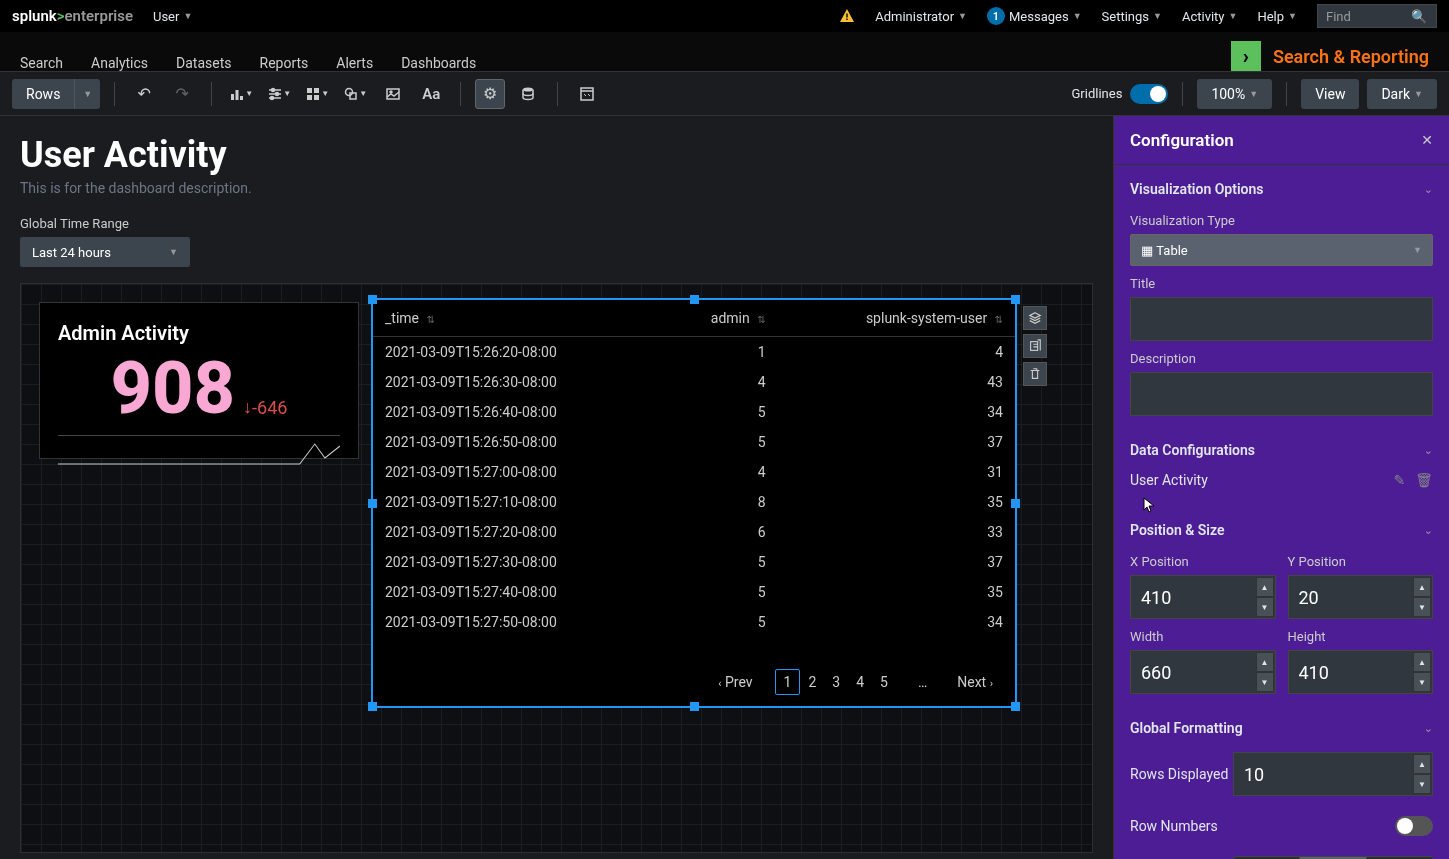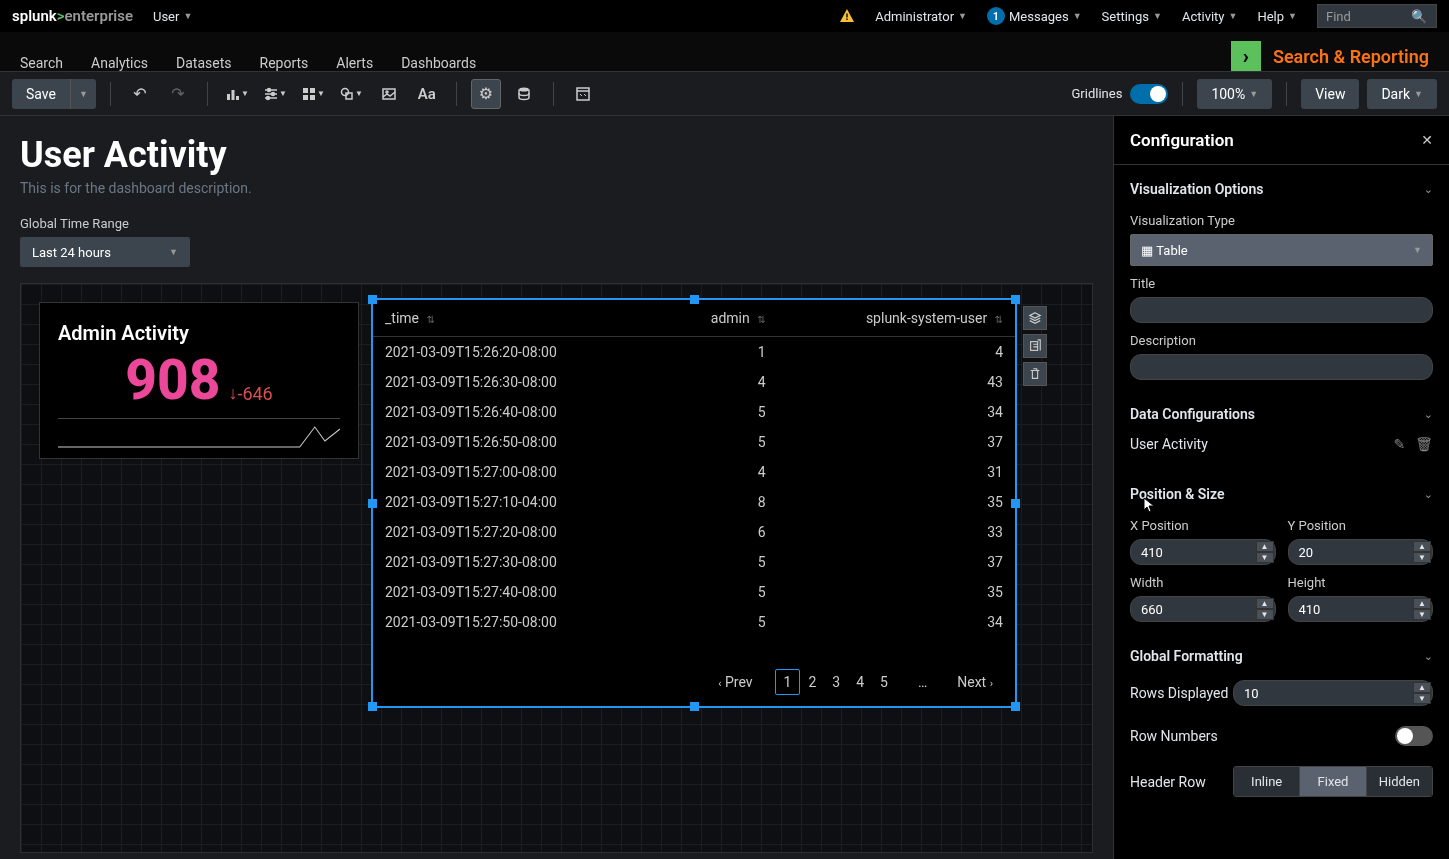--- a/index.html
+++ b/index.html
@@ -36,49 +36,49 @@
 .content-wrap{display:flex;height:calc(100% - 116px)}
 .canvas{flex:1;padding:18px 20px;overflow:hidden;position:relative}
 .page-title{font-size:36px;font-weight:700;color:#fff;margin-bottom:4px}
 .page-desc{color:#6b7785;font-size:14px;margin-bottom:20px}
 .time-label{color:#ccc;font-size:13px;margin-bottom:6px;display:block}
 .dropdown{background:#3c444d;color:#fff;border:none;height:30px;padding:0 12px;border-radius:2px;display:inline-flex;align-items:center;gap:10px;cursor:pointer;font-size:13px;min-width:170px;justify-content:space-between}
 .dashboard-area{margin-top:16px;background:#0d0f12;border:1px solid #2a2e35;position:relative;height:570px;background-image:linear-gradient(#1a1d22 1px,transparent 1px),linear-gradient(90deg,#1a1d22 1px,transparent 1px);background-size:20px 20px;padding:0}
 .widget{position:absolute;background:#000;border:1px solid #333}
 .widget.admin{left:18px;top:18px;width:320px;height:157px;padding:18px}
 .admin-title{font-size:20px;font-weight:600;color:#fff}
-.big-number{font-size:55px;font-weight:800;color:#ec4899;line-height:1;margin-top:8px;text-align:right}
+.big-number{font-size:72px;font-weight:800;color:#f9a8d4;line-height:1;margin-top:8px;text-align:right}
 .delta{color:#d94e4e;font-size:18px;display:inline-flex;align-items:center;margin-left:8px}
 .sparkline{margin-top:10px;height:30px;border-top:1px solid #444;position:relative}
 .widget.table{left:350px;top:14px;width:646px;height:410px;border:2px solid #2196f3}
 .sel-handle{width:9px;height:9px;background:#2196f3;position:absolute}
 .sel-handle.tl{left:-5px;top:-5px}.sel-handle.tr{right:-5px;top:-5px}
 .sel-handle.bl{left:-5px;bottom:-5px}.sel-handle.br{right:-5px;bottom:-5px}
 .sel-handle.tm{left:50%;top:-5px;margin-left:-4px}.sel-handle.bm{left:50%;bottom:-5px;margin-left:-4px}
 .sel-handle.ml{left:-5px;top:50%;margin-top:-4px}.sel-handle.mr{right:-5px;top:50%;margin-top:-4px}
 .data-table{width:100%;border-collapse:collapse}
 .data-table th{text-align:left;padding:10px 12px;color:#ccc;font-weight:400;font-size:14px;border-bottom:1px solid #333}
 .data-table th.num,.data-table td.num{text-align:right}
 .data-table td{padding:7px 12px;color:#ccc;font-size:14px}
 .sort-icon{font-size:10px;color:#666;margin-left:4px}
 .pager{position:absolute;bottom:12px;right:14px;display:flex;align-items:center;gap:14px;color:#ccc;font-size:14px}
 .pager .page{cursor:pointer;padding:4px 8px}
 .pager .page.active{border:1px solid #2196f3;border-radius:2px}
 .float-tools{position:absolute;right:-32px;top:6px;display:flex;flex-direction:column;gap:4px}
 .float-tools .tool{width:24px;height:24px;background:#3c444d;border:1px solid #555;display:flex;align-items:center;justify-content:center;cursor:pointer;color:#ccc;font-size:13px}
-.config-panel{width:336px;background:#000000;border-left:1px solid #333;overflow-y:auto;padding-bottom:20px}
+.config-panel{width:336px;background:#4c1d95;border-left:1px solid #333;overflow-y:auto;padding-bottom:20px}
 .panel-header{display:flex;align-items:center;justify-content:space-between;padding:14px 16px;border-bottom:1px solid #333}
 .panel-title{font-size:17px;font-weight:600;color:#fff}
 .close-x{cursor:pointer;color:#ccc;font-size:14px}
 .section{padding:10px 16px}
 .section-header{display:flex;justify-content:space-between;align-items:center;cursor:pointer;padding:6px 0}
 .section-title{font-weight:600;color:#e1e6eb;font-size:14px}
 .chev{color:#999;font-size:11px}
 .field-label{color:#ccc;font-size:13px;margin:10px 0 6px;display:block}
-.input{background:#31373e;border:1px solid #444;color:#fff;height:26px;width:100%;padding:0 10px;border-radius:11px;font-size:13px}
+.input{background:#31373e;border:1px solid #444;color:#fff;height:44px;width:100%;padding:0 10px;border-radius:0;font-size:18px}
 .select{background:#5a6270;border:1px solid #666;color:#fff;height:32px;width:100%;padding:0 10px;border-radius:2px;display:flex;align-items:center;justify-content:space-between;cursor:pointer;font-size:13px}
 .row-2{display:flex;gap:12px}
 .row-2>div{flex:1}
 .spinner-input{position:relative}
 .spinner-input .arrows{position:absolute;right:2px;top:2px;bottom:2px;width:18px;display:flex;flex-direction:column}
 .spinner-input .arrows span{flex:1;background:#4a5058;display:flex;align-items:center;justify-content:center;font-size:8px;cursor:pointer;border:1px solid #333}
 .ds-row{display:flex;align-items:center;justify-content:space-between;padding:8px 0}
 .ds-actions{display:flex;gap:10px;color:#888}
 .ds-actions span{cursor:pointer}
 .seg-control{display:flex;border:1px solid #444;border-radius:3px;overflow:hidden}
@@ -142,21 +142,21 @@
       <span class="app-tab">Dashboards</span>
     </div>
   <div class="app-right">
     <div class="sr-icon">›</div>
     <div class="sr-text">Search &amp; Reporting</div>
   </div>
 </div>
 
 <div class="toolbar">
   <div class="btn-split">
-    <button class="btn main">Save</button>
+    <button class="btn main">Rows</button>
     <button class="btn drop">
         <span class="caret-down">▼</span>
       </button>
   </div>
   <div class="divider"></div>
   <button class="icon-btn">↶</button>
   <button class="icon-btn" style="opacity:.4">↷</button>
   <div class="divider"></div>
   <button class="icon-btn">
       <svg width="16" height="16" viewBox="0 0 16 16" fill="currentColor">
@@ -319,21 +319,21 @@
                 <td>2021-03-09T15:26:50-08:00</td>
                 <td class="num">5</td>
                 <td class="num">37</td>
               </tr>
               <tr>
                 <td>2021-03-09T15:27:00-08:00</td>
                 <td class="num">4</td>
                 <td class="num">31</td>
               </tr>
               <tr>
-                <td>2021-03-09T15:27:10-04:00</td>
+                <td>2021-03-09T15:27:10-08:00</td>
                 <td class="num">8</td>
                 <td class="num">35</td>
               </tr>
               <tr>
                 <td>2021-03-09T15:27:20-08:00</td>
                 <td class="num">6</td>
                 <td class="num">33</td>
               </tr>
               <tr>
                 <td>2021-03-09T15:27:30-08:00</td>

